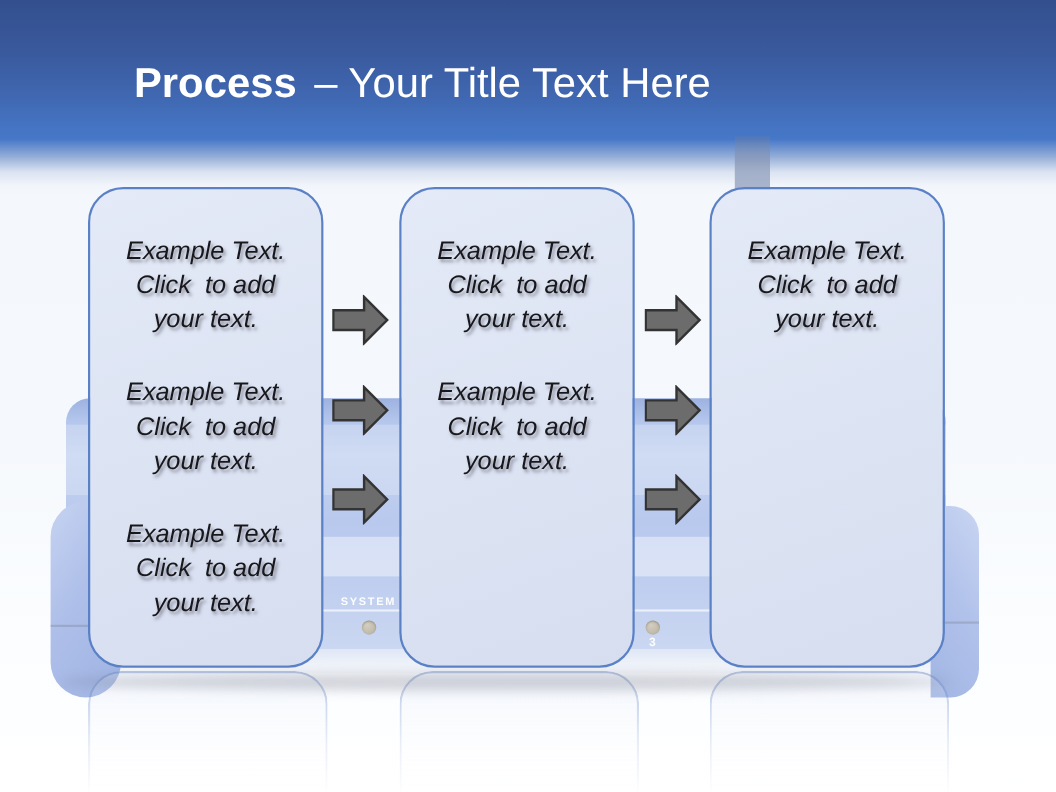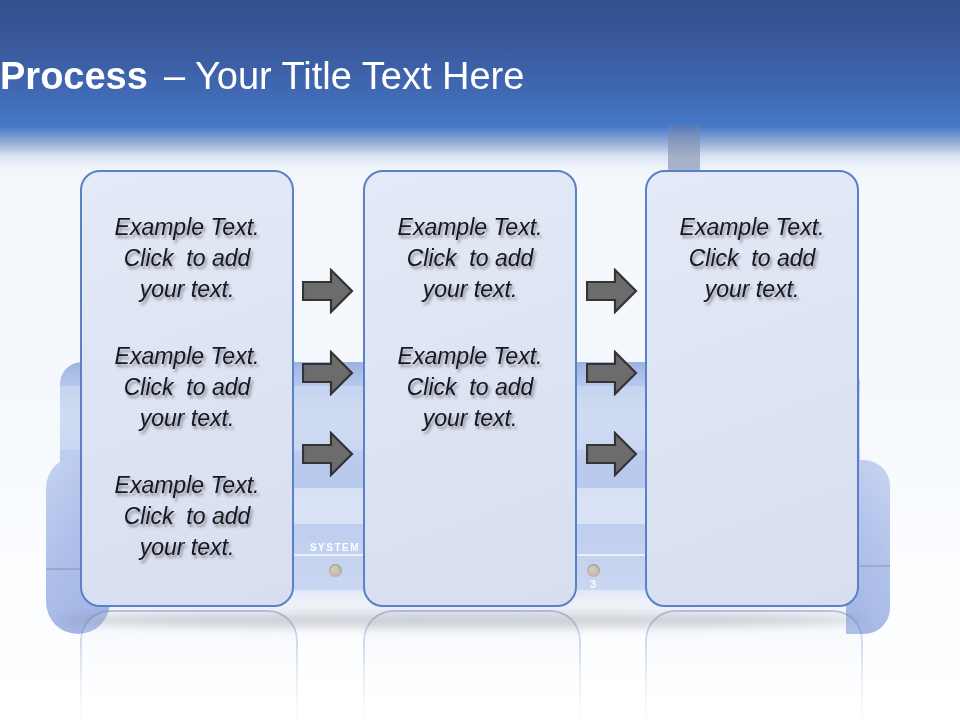--- a/index.html
+++ b/index.html
@@ -6,21 +6,21 @@
   .stage{position:relative;width:960px;height:720px;overflow:hidden;
          font-family:"Liberation Sans",sans-serif;
          background:linear-gradient(180deg,#f3f6fb 0%,#f5f8fc 55%,#fbfdff 80%,#ffffff 100%);}
 
   
   .header{position:absolute;left:0;top:0;width:960px;height:178px;z-index:1;
     background:linear-gradient(180deg,
       #334f8d 0%, #3a5a9e 28%, #4068b2 50%, #4575c4 66%, #4678c8 71%,
       rgba(116,148,203,0.75) 80%, rgba(190,205,231,0.45) 88%,
       rgba(230,237,247,0.15) 95%, rgba(243,246,251,0) 100%);}
-  .title{position:absolute;left:0;top:52px;width:768px;
+  .title{position:absolute;left:0;top:52px;width:768px;text-align:center;
          color:#ffffff;font-size:38px;line-height:48px;white-space:nowrap;}
   .title .b{font-weight:bold;margin-right:16px;}
 
   
   .antenna{position:absolute;left:668px;top:124px;width:32px;height:50px;z-index:2;
     background:linear-gradient(180deg,rgba(108,123,153,0.30) 0%,rgba(128,143,173,0.62) 45%,rgba(148,163,193,0.80) 100%);}
   .device-body{position:absolute;left:60px;top:362px;width:800px;height:233px;z-index:2;border-radius:22px;
     background:linear-gradient(180deg,#9db2e0 0%,#b4c6ec 9%,#c3d2f0 22%,#b9c9ee 48%,#c0cfef 75%,#ccd8f2 100%);}
   .device-stripe0{position:absolute;left:60px;top:386px;width:800px;height:64px;z-index:2;background:rgba(255,255,255,0.22);}
   .device-stripe1{position:absolute;left:60px;top:488px;width:800px;height:36px;z-index:2;background:rgba(255,255,255,0.42);}
@@ -46,21 +46,21 @@
   
   .reflection{position:absolute;top:610px;width:214px;height:112px;z-index:3;
     border:2px solid rgba(110,140,200,0.85);border-bottom:none;border-radius:30px 30px 0 0;
     background:linear-gradient(180deg,rgba(223,230,244,0.55),rgba(255,255,255,0));
     -webkit-mask-image:linear-gradient(180deg,rgba(0,0,0,0.55) 0%,rgba(0,0,0,0.18) 55%,rgba(0,0,0,0) 100%);
             mask-image:linear-gradient(180deg,rgba(0,0,0,0.55) 0%,rgba(0,0,0,0.18) 55%,rgba(0,0,0,0) 100%);}
   .refl-1{left:80px;} .refl-2{left:363px;} .refl-3{left:645px;}
 
   
   .pbox{position:absolute;top:170px;width:214px;height:437px;z-index:5;box-sizing:border-box;
-    border:2.5px solid #5a81c6;border-radius:20px;
+    border:2.5px solid #5a81c6;border-radius:32px;
     background:linear-gradient(160deg,#e4eaf7 0%,#dde4f3 45%,#d7def0 100%);
     padding:40px 8px 0 8px;text-align:center;}
   .pbox-1{left:80px;} .pbox-2{left:363px;} .pbox-3{left:645px;}
   .pbox p{margin:0 0 36px 0;font-style:italic;font-size:23px;line-height:31px;color:#17171c;
     white-space:pre-wrap;text-shadow:2px 3px 3px rgba(85,85,100,0.60);}
 
   
   .arrow{position:absolute;width:52px;height:46px;z-index:6;}
   .acol1{left:302px;} .acol2{left:586px;}
   .arow1{top:268px;} .arow2{top:350px;} .arow3{top:431px;}

